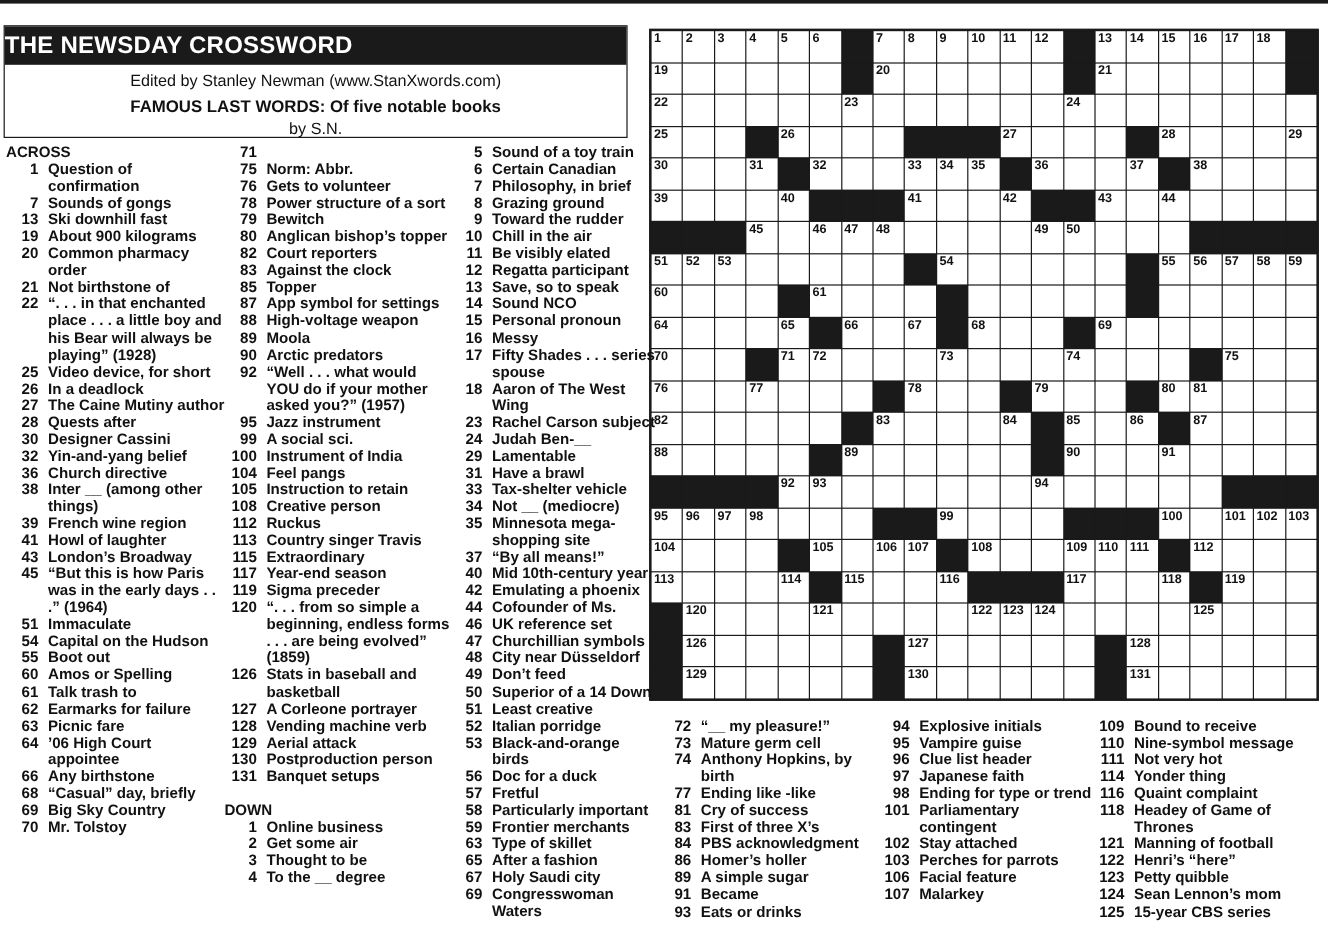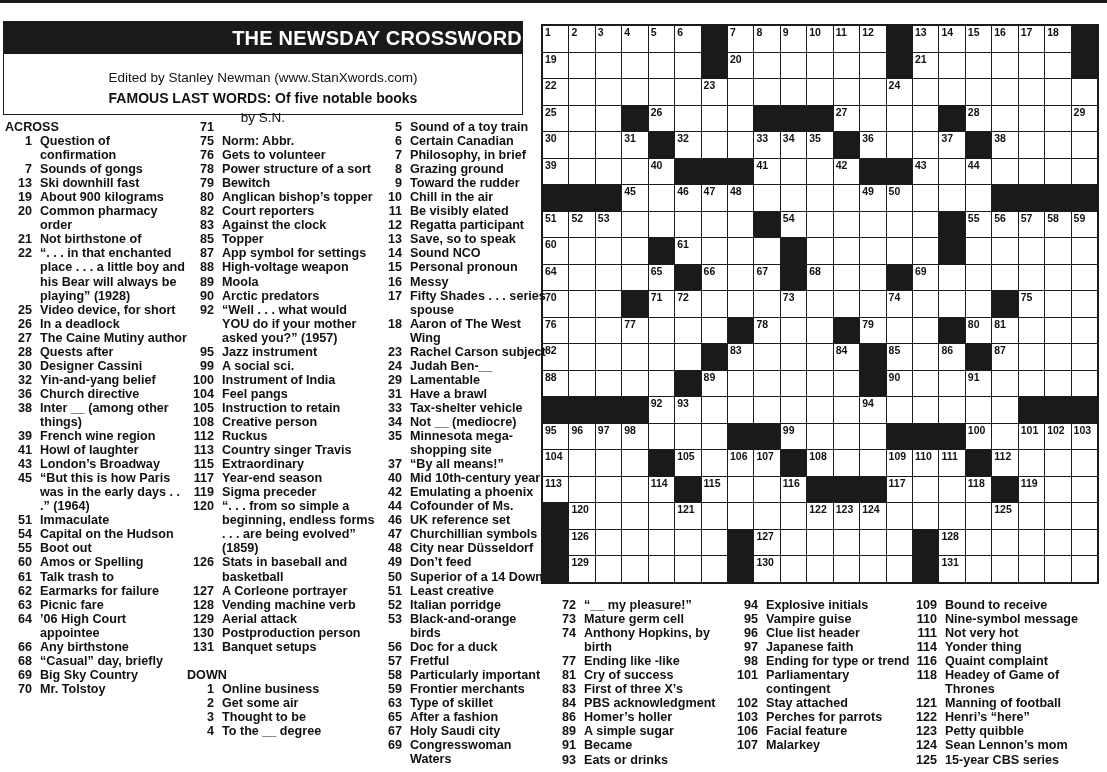--- a/index.html
+++ b/index.html
@@ -1,19 +1,19 @@
 <!DOCTYPE html>
 <html><head>
 <meta charset="utf-8">
 <style>
   html, body { margin:0; padding:0; background:#fff; }
   body { width:1107px; height:772px; position:relative; overflow:hidden; font-family:"Liberation Sans", sans-serif; color:#111; }
   .topbar { position:absolute; left:0; top:0; width:1107px; height:3px; background:#1a1a1a; }
   .titlebox { position:absolute; left:3px; top:21px; width:520px; height:94px; border:1.5px solid #1a1a1a; box-sizing:border-box; }
-  .titlebox .banner { background:#1a1a1a; color:#fff; height:32px; font-weight:bold; font-size:20px; text-align:right; line-height:32px; letter-spacing:0.2px; }
+  .titlebox .banner { background:#1a1a1a; color:#fff; height:32px; font-weight:bold; font-size:20px; text-align:left; line-height:32px; letter-spacing:0.2px; }
   .titlebox .line { text-align:center; font-size:13.5px; line-height:20px; }
   .titlebox .line.b { font-weight:bold; font-size:14px; }
   .col { position:absolute; top:120px; font-size:12.6px; line-height:14.05px; font-weight:bold; }
   .hdr { font-weight:bold; font-size:12.6px; }
   .clue { display:flex; }
   .clue .n { width:27px; text-align:right; padding-right:8px; flex:none; }
   .clue .t { flex:1; }
   .gap { height:14px; }
   .gridhead { position:absolute; left:543px; top:29px; width:552px; font-size:9.5px; font-weight:bold; display:flex; }
   .gridhead .l { flex:1; transform:scaleX(0.92); transform-origin:left; }
@@ -24,21 +24,21 @@
   .cell.blk { background:#1a1a1a; }
   .cell .num { position:absolute; left:2px; top:0px; font-size:10.5px; font-weight:bold; line-height:12px; }
 </style>
 </head>
 <body>
 
 <div class="topbar"></div>
 
 <div class="titlebox">
   <div class="banner">THE NEWSDAY CROSSWORD</div>
-  <div class="line" style="margin-top:14px">Edited by Stanley Newman (www.StanXwords.com)</div>
+  <div class="line" style="margin-top:4px">Edited by Stanley Newman (www.StanXwords.com)</div>
   <div class="line b">FAMOUS LAST WORDS: Of five notable books</div>
   <div class="line">by S.N.</div>
 </div>
 
 <div class="gridhead">
   <span class="l">CREATORS SYNDICATE © 2020 STANLEY NEWMAN</span>
   <span class="m">WWW.STANXWORDS.COM</span>
   <span class="d">2/9/20</span>
 </div>
 

